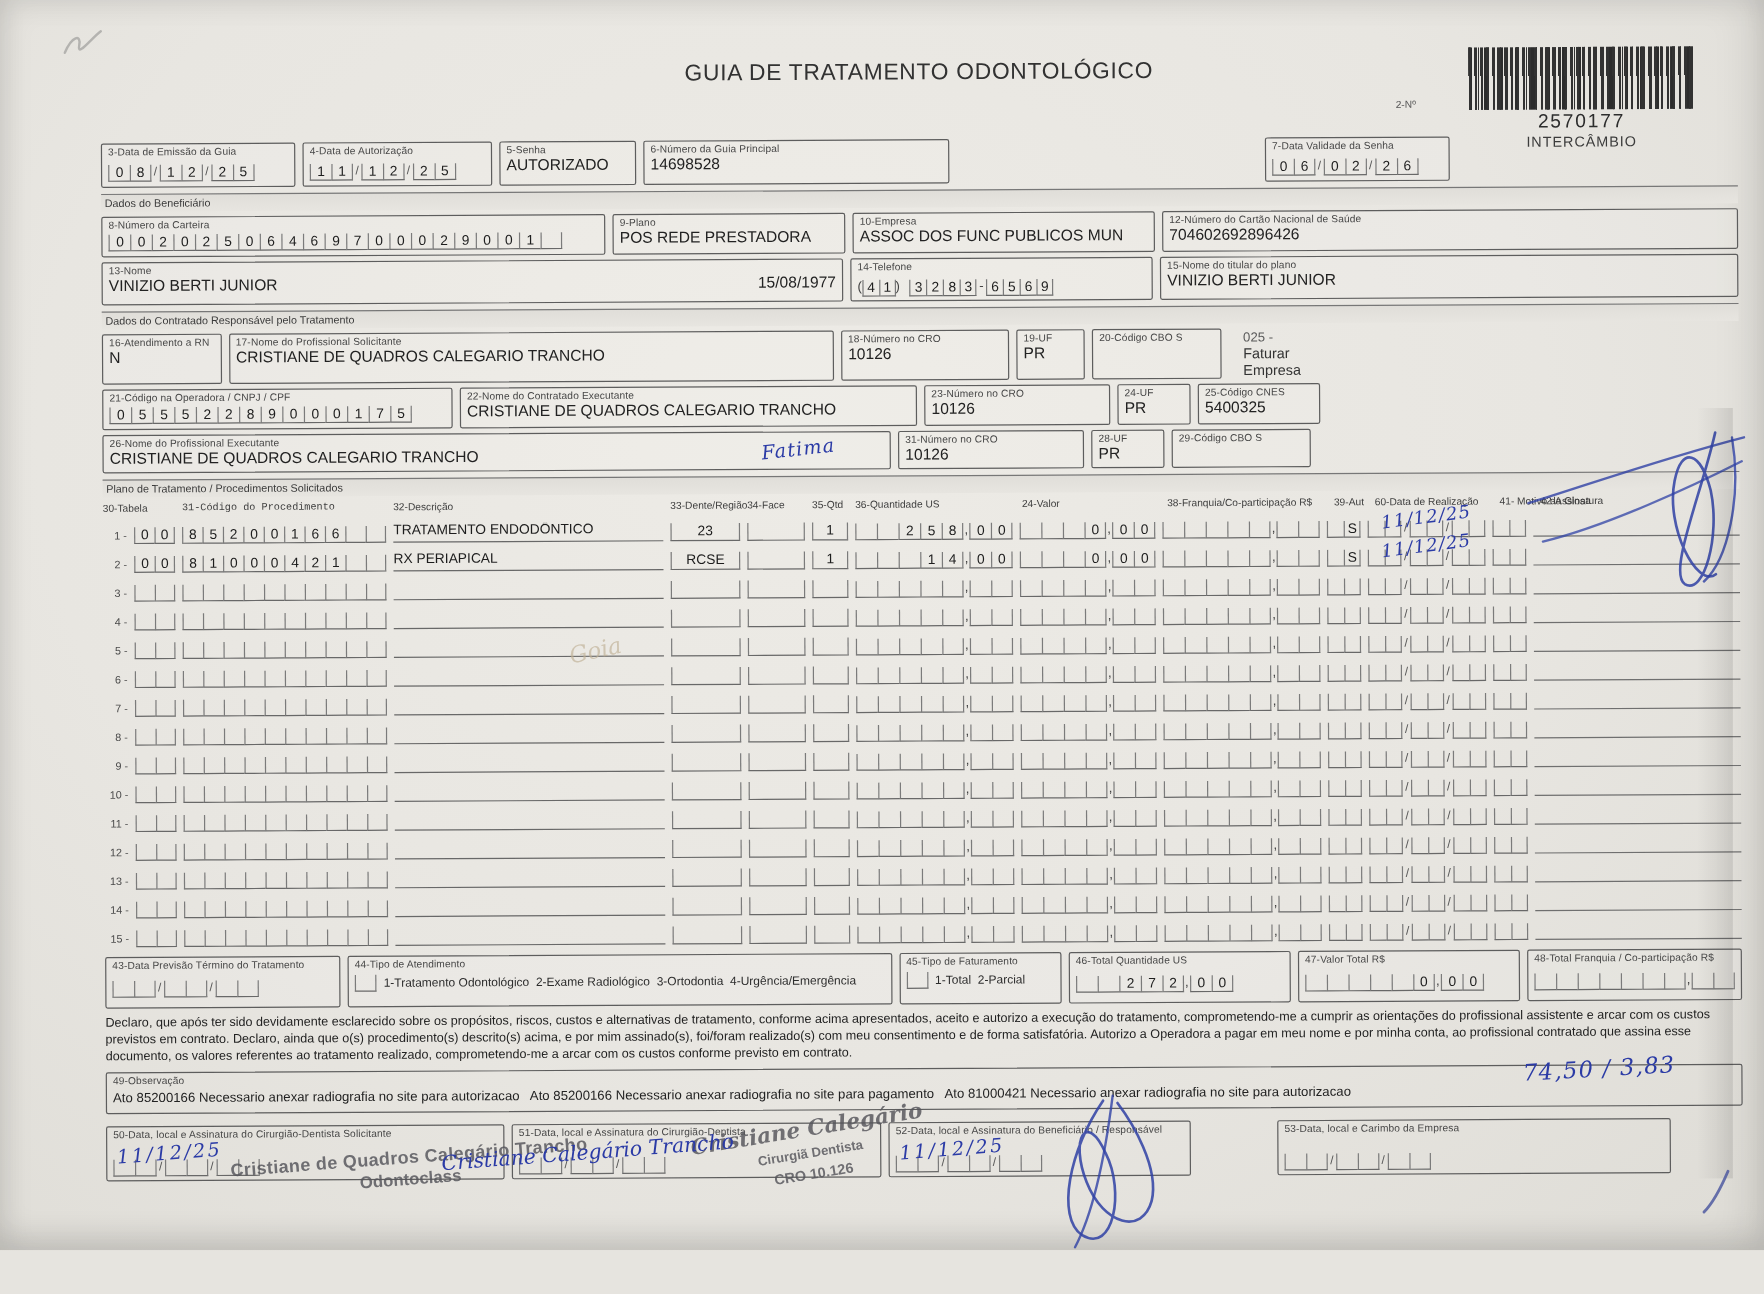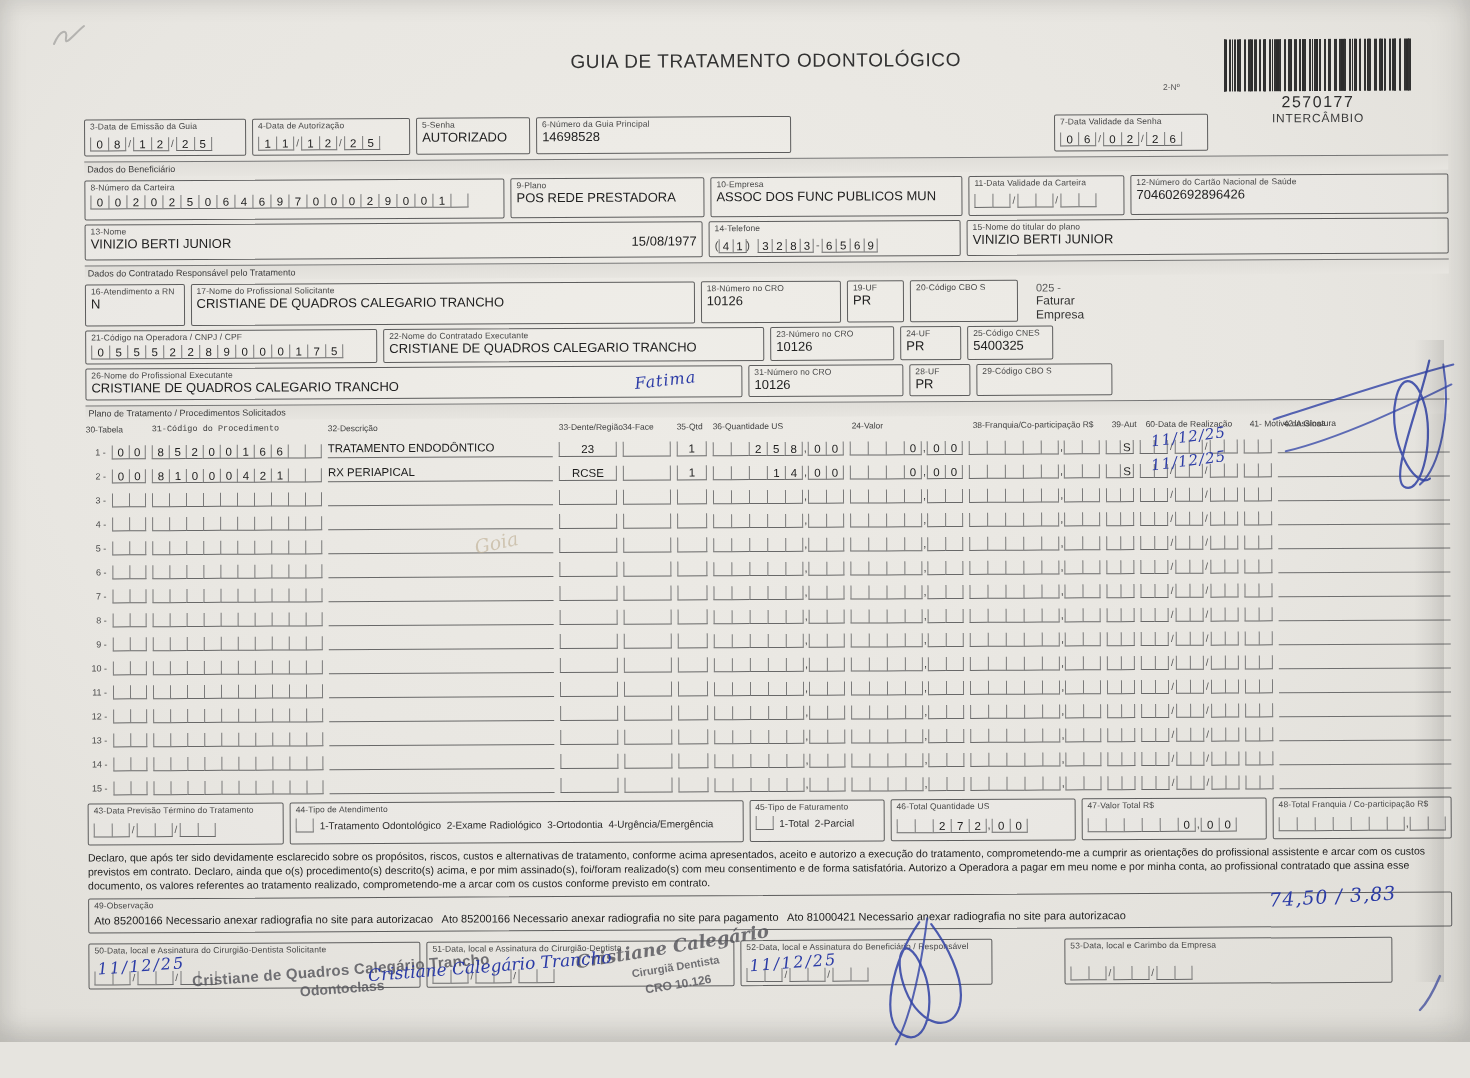--- a/index.html
+++ b/index.html
@@ -215,39 +215,20 @@
             </span>
       </div>
       <div class="fbox" style="width:194px">
         <span class="flabel">9-Plano</span>
         <span class="fval">POS REDE PRESTADORA</span>
       </div>
       <div class="fbox" style="width:252px">
         <span class="flabel">10-Empresa</span>
         <span class="fval">ASSOC DOS FUNC PUBLICOS MUN</span>
       </div>
-      <div class="fbox" style="width:156px">
-        <span class="flabel">11-Data Validade da Carteira</span>
-        <span class="grp" style="margin-top:2px">
-          <span class="comb">
-                <span class="cc"></span>
-                <span class="cc"></span>
-              </span>
-              <span class="ssep"></span>
-              <span class="comb">
-                <span class="cc"></span>
-                <span class="cc"></span>
-              </span>
-              <span class="ssep"></span>
-              <span class="comb">
-                <span class="cc"></span>
-                <span class="cc"></span>
-              </span>
-        </span>
-      </div>
       <div class="fbox" style="flex:1">
         <span class="flabel">12-Número do Cartão Nacional de Saúde</span>
         <span class="fval">704602692896426</span>
       </div>
     </div>
     <div class="frow">
       <div class="fbox" style="width:618px;display:flex;flex-direction:column">
         <span class="flabel">13-Nome</span>
         <span style="display:flex;justify-content:space-between">
           <span class="fval">VINIZIO BERTI JUNIOR</span>
@@ -329,48 +310,48 @@
               <span class="cc">0</span>
               <span class="cc">1</span>
               <span class="cc">7</span>
               <span class="cc">5</span>
             </span>
       </div>
       <div class="fbox" style="width:381px">
         <span class="flabel">22-Nome do Contratado Executante</span>
         <span class="fval">CRISTIANE DE QUADROS CALEGARIO TRANCHO</span>
       </div>
-      <div class="fbox" style="width:124px">
+      <div class="fbox" style="width:155px">
         <span class="flabel">23-Número no CRO</span>
         <span class="fval">10126</span>
       </div>
       <div class="fbox" style="width:61px">
         <span class="flabel">24-UF</span>
         <span class="fval">PR</span>
       </div>
-      <div class="fbox" style="width:86px">
+      <div class="fbox" style="width:102px">
         <span class="flabel">25-Código CNES</span>
         <span class="fval">5400325</span>
       </div>
     </div>
     <div class="frow" style="width:calc(100% - 330px)">
       <div class="fbox" style="width:657px;position:relative">
         <span class="flabel">26-Nome do Profissional Executante</span>
         <span class="fval">CRISTIANE DE QUADROS CALEGARIO TRANCHO</span>
         <span class="hand notefat">Fatima</span>
       </div>
       <div class="fbox" style="width:155px">
         <span class="flabel">31-Número no CRO</span>
         <span class="fval">10126</span>
       </div>
       <div class="fbox" style="width:61px">
         <span class="flabel">28-UF</span>
         <span class="fval">PR</span>
       </div>
-      <div class="fbox" style="width:136px">
+      <div class="fbox" style="width:116px">
         <span class="flabel">29-Código CBO S</span>
         <span class="fval"></span>
       </div>
     </div>
 
     <div class="secbar">Plano de Tratamento / Procedimentos Solicitados</div>
     <div class="thead">
       <span class="th th1">30-Tabela</span>
       <span class="th th2">31-Código do Procedimento</span>
       <span class="th th3">32-Descrição</span>

